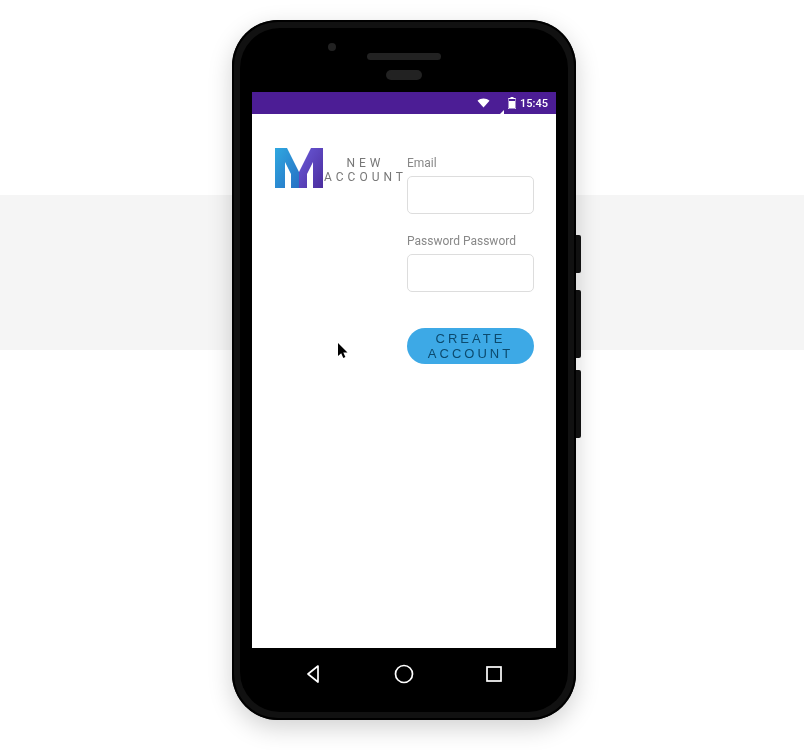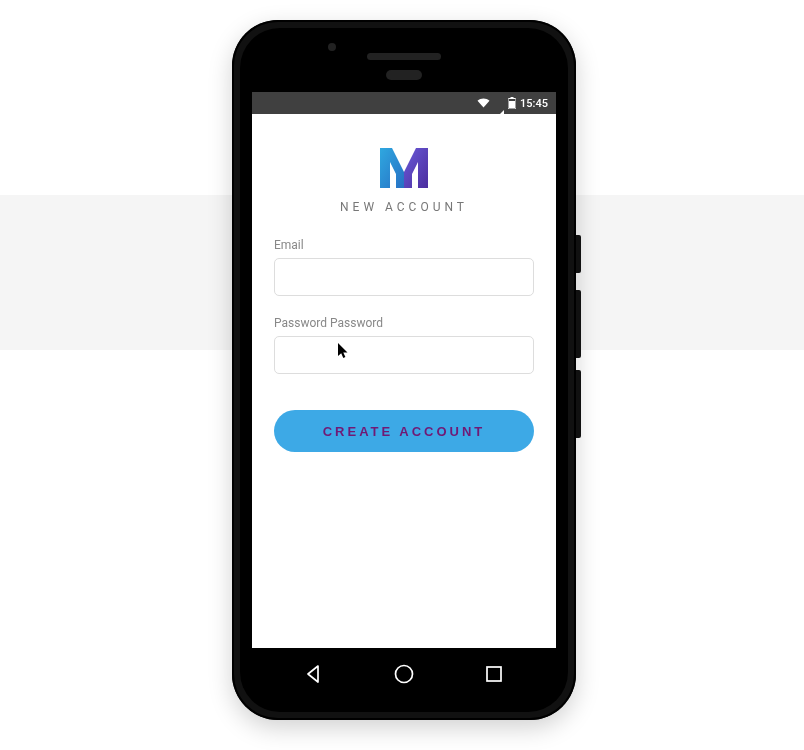--- a/index.html
+++ b/index.html
@@ -63,21 +63,21 @@
   }
   .screen {
     position: absolute;
     left: 20px; right: 20px;
     top: 72px; bottom: 72px;
     background: #fff;
     overflow: hidden;
   }
   .statusbar {
     height: 22px;
-    background: #404040;
+    background: #4c1d95;
     color: #fff;
     display: flex;
     align-items: center;
     justify-content: flex-end;
     padding: 0 8px;
     font-size: 11px;
     font-weight: 500;
     gap: 4px;
   }
   .sb-icons { display: flex; align-items: center; gap: 4px; }
@@ -85,60 +85,60 @@
     width: 0; height: 0;
     border-style: solid;
     border-width: 0 0 10px 10px;
     border-color: transparent transparent #fff transparent;
   }
   .wifi-ic, .batt-ic { display: inline-flex; }
   .content {
     padding: 30px 22px 0 22px;
     height: calc(100% - 22px);
     display: flex;
-    flex-direction: column;
+    flex-direction: row;
   }
   .logo-wrap { display: flex; justify-content: center; }
   .logo-m { width: 50px; height: 44px; }
   .subtitle {
     text-align: center;
     color: #777;
     letter-spacing: 4px;
     font-size: 12px;
     margin-top: 12px;
     font-weight: 400;
   }
-  .form { margin-top: 24px; }
+  .form { margin-top: 12px; }
   .field { margin-bottom: 20px; }
   .label {
     font-size: 12px;
     color: #888;
     margin-bottom: 6px;
     display: block;
   }
   .input {
     width: 100%;
     height: 38px;
     border: 1px solid #ddd;
     border-radius: 5px;
     padding: 0 10px;
     font-size: 14px;
     background: #fff;
     color: #333;
   }
   .create-btn {
     margin-top: 16px;
     width: 100%;
-    height: 42px;
+    height: 36px;
     background: #3da9e6;
-    color: #701a75;
+    color: #0c4a6e;
     border: none;
     border-radius: 21px;
     font-size: 13px;
-    font-weight: 700;
+    font-weight: 400;
     letter-spacing: 3px;
     cursor: pointer;
   }
   .navbar {
     position: absolute;
     left: 20px; right: 20px; bottom: 20px;
     height: 52px;
     background: #000;
     display: flex;
     align-items: center;

